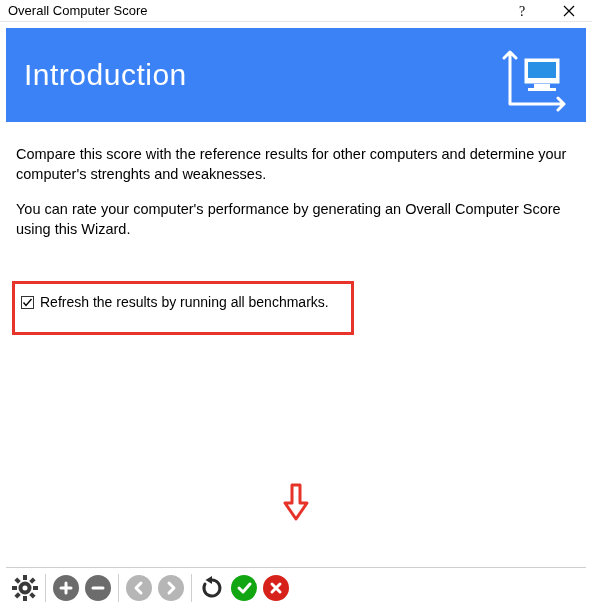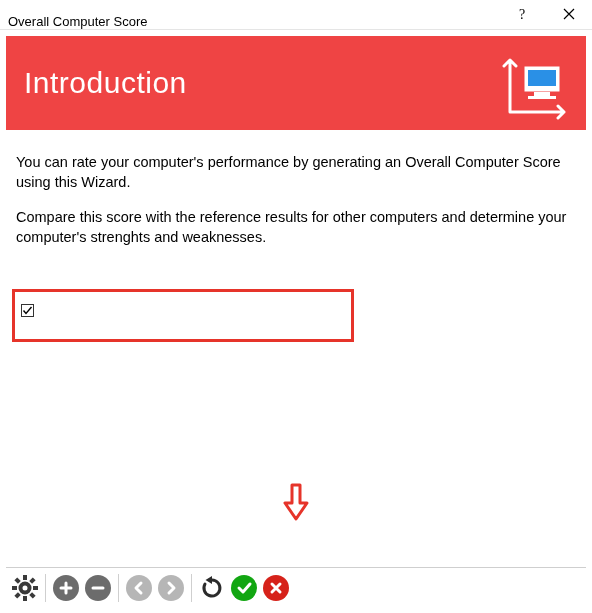--- a/index.html
+++ b/index.html
@@ -7,41 +7,41 @@
     margin: 0;
     font-family: "Segoe UI", Tahoma, sans-serif;
     font-size: 14px;
     background: #fff;
     color: #000;
     width: 592px;
     height: 613px;
     overflow: hidden;
   }
   .titlebar {
-    height: 30px;
-    display: flex;
-    align-items: flex-end;
+    height: 22px;
+    display: flex;
+    align-items: center;
     padding-left: 8px;
     background: #fff;
     border-bottom: 1px solid #e5e5e5;
   }
   .titlebar-title { flex: 1; font-size: 13px; }
   .titlebar-btn {
     width: 46px;
     height: 30px;
     display: flex;
     align-items: center;
     justify-content: center;
     color: #000;
   }
   .content-wrap {
     padding: 6px 6px 0 6px;
   }
   .header {
-    background: #ef4444;
+    background: #3b82f6;
     color: #fff;
     height: 94px;
     display: flex;
     align-items: center;
     padding: 16px 18px;
     position: relative;
   }
   .header h1 {
     margin: 0;
     font-weight: 400;
@@ -175,30 +175,31 @@
         <path d="M12 66 L12 14 M6 20 L12 14 L18 20 M12 66 L66 66 M60 60 L66 66 L60 72" stroke-linecap="round" stroke-linejoin="round"></path>
         <rect x="28" y="22" width="32" height="22" fill="#fff" stroke="#fff"></rect>
         <rect x="30" y="24" width="28" height="16" fill="#2a90e6" stroke="none"></rect>
         <rect x="36" y="46" width="16" height="4" fill="#fff" stroke="none"></rect>
         <rect x="30" y="50" width="28" height="3" fill="#fff" stroke="none"></rect>
       </g>
     </svg>
   </div>
 
   <div class="body-text">
+    <p>Compare this score with the reference results for other computers and determine your computer's strenghts and weaknesses.</p>
     <p>You can rate your computer's performance by generating an Overall Computer Score using this Wizard.</p>
-    <p>Compare this score with the reference results for other computers and determine your computer's strenghts and weaknesses.</p>
   </div>
 
   <div class="highlight-box">
     <span class="checkbox">
       <svg width="11" height="11" viewBox="0 0 11 11">
           <path d="M1.5 5.5 L4 8.5 L9.5 2" stroke="#000" stroke-width="1.4" fill="none"></path>
         </svg>
     </span>
+    <span>Refresh the results by running all benchmarks.</span>
   </div>
 </div>
 
 <div class="status-area">
   <div class="arrow-down">
     <svg width="30" height="40" viewBox="0 0 30 40">
       <path d="M11 2 L19 2 L19 20 L26 20 L15 36 L4 20 L11 20 Z" fill="none" stroke="#e6342a" stroke-width="3" stroke-linejoin="round"></path>
     </svg>
   </div>
 </div>

